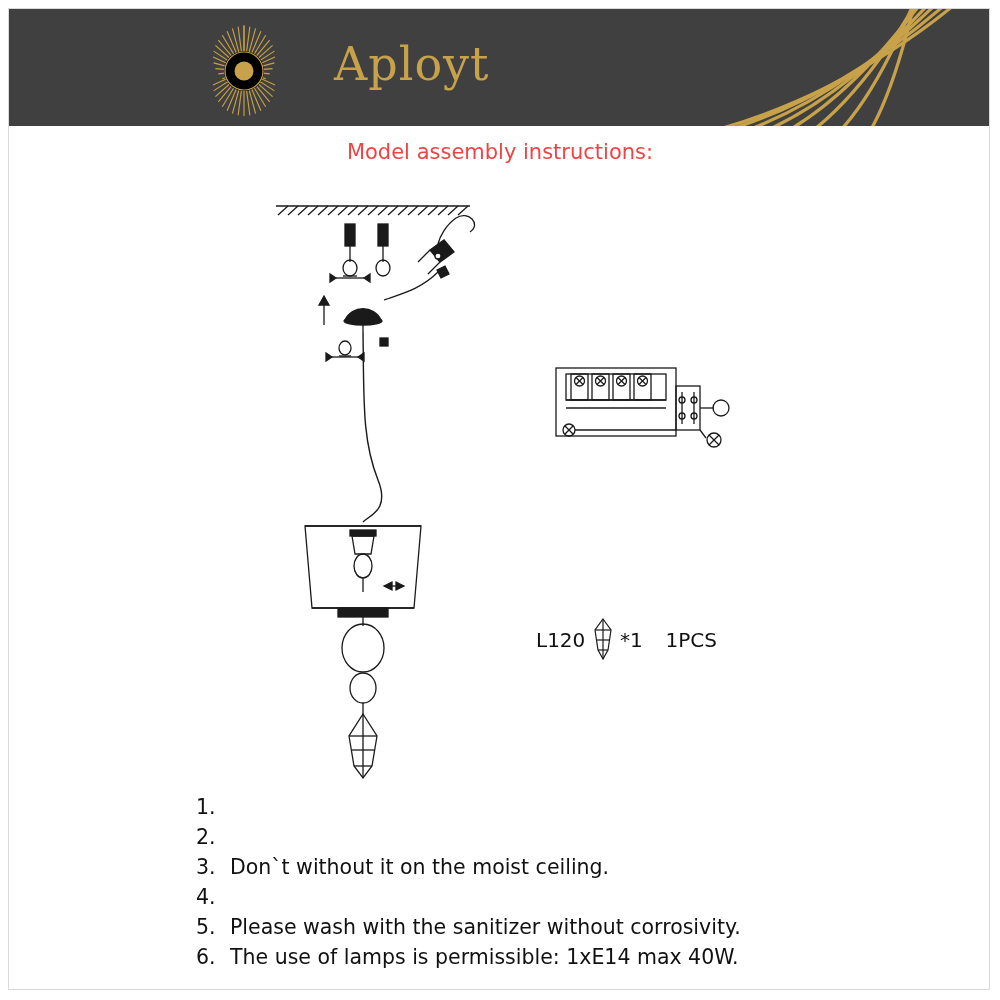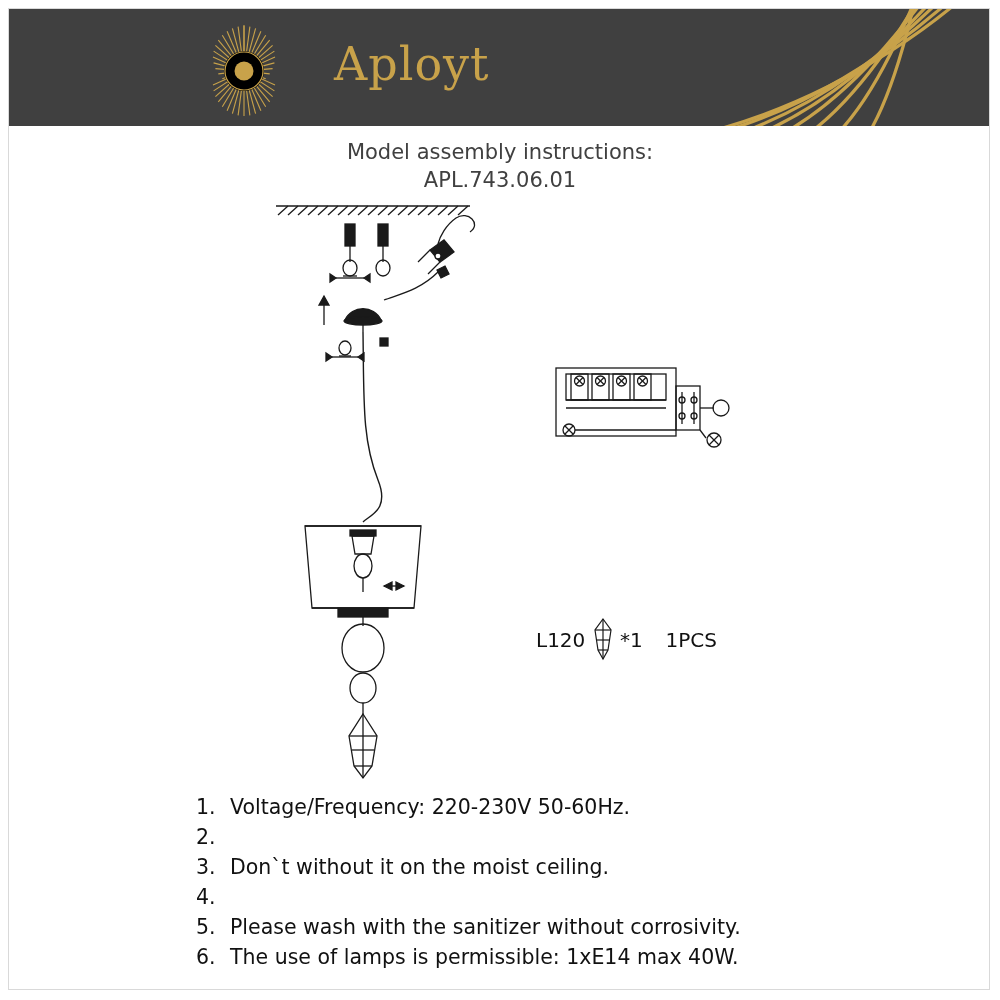--- a/index.html
+++ b/index.html
@@ -63,21 +63,21 @@
   }
 
   
   .title-block {
     position: absolute;
     left: 0;
     top: 138px;
     width: 1000px;
     text-align: center;
     font-family: "DejaVu Sans", sans-serif;
-    color: #404040;
+    color: #ef4444;
   }
   .title-line1 {
     font-size: 21px;
     line-height: 28px;
   }
   .title-line2 {
     font-size: 21px;
     line-height: 28px;
   }
 
@@ -217,21 +217,20 @@
         <path d="M180 198 C 232 156 280 40 300 -38"></path>
         <path d="M216 198 C 250 152 282 26 282 -42"></path>
       </g>
     </svg>
 
     <div class="banner-logo-text">Aployt</div>
   </div>
 
   <div class="title-block">
     <div class="title-line1">Model assembly instructions:</div>
-    <div class="title-line2">APL.743.06.01</div>
   </div>
 
   <svg class="drawing" viewBox="0 0 1000 1000">
     <g stroke="#1a1a1a" fill="none" stroke-width="1.3">
 
       <g>
         <line x1="276" y1="206" x2="470" y2="206" stroke-width="1.6"></line>
         <line x1="278" y1="215" x2="288" y2="206"></line>
         <line x1="288" y1="215" x2="298" y2="206"></line>
         <line x1="298" y1="215" x2="308" y2="206"></line>
@@ -385,21 +384,20 @@
       </g>
     </svg>
     <span>*1</span>
     <span class="gap"></span>
     <span>1PCS</span>
   </div>
 
   <div class="notes">
     <div class="note-row">
       <span class="note-num">1.</span>
-      <span class="note-text">Voltage/Frequency: 220-230V 50-60Hz.</span>
     </div>
     <div class="note-row">
       <span class="note-num">2.</span>
     </div>
     <div class="note-row">
       <span class="note-num">3.</span>
       <span class="note-text">Don`t without it on the moist ceiling.</span>
     </div>
     <div class="note-row">
       <span class="note-num">4.</span>

